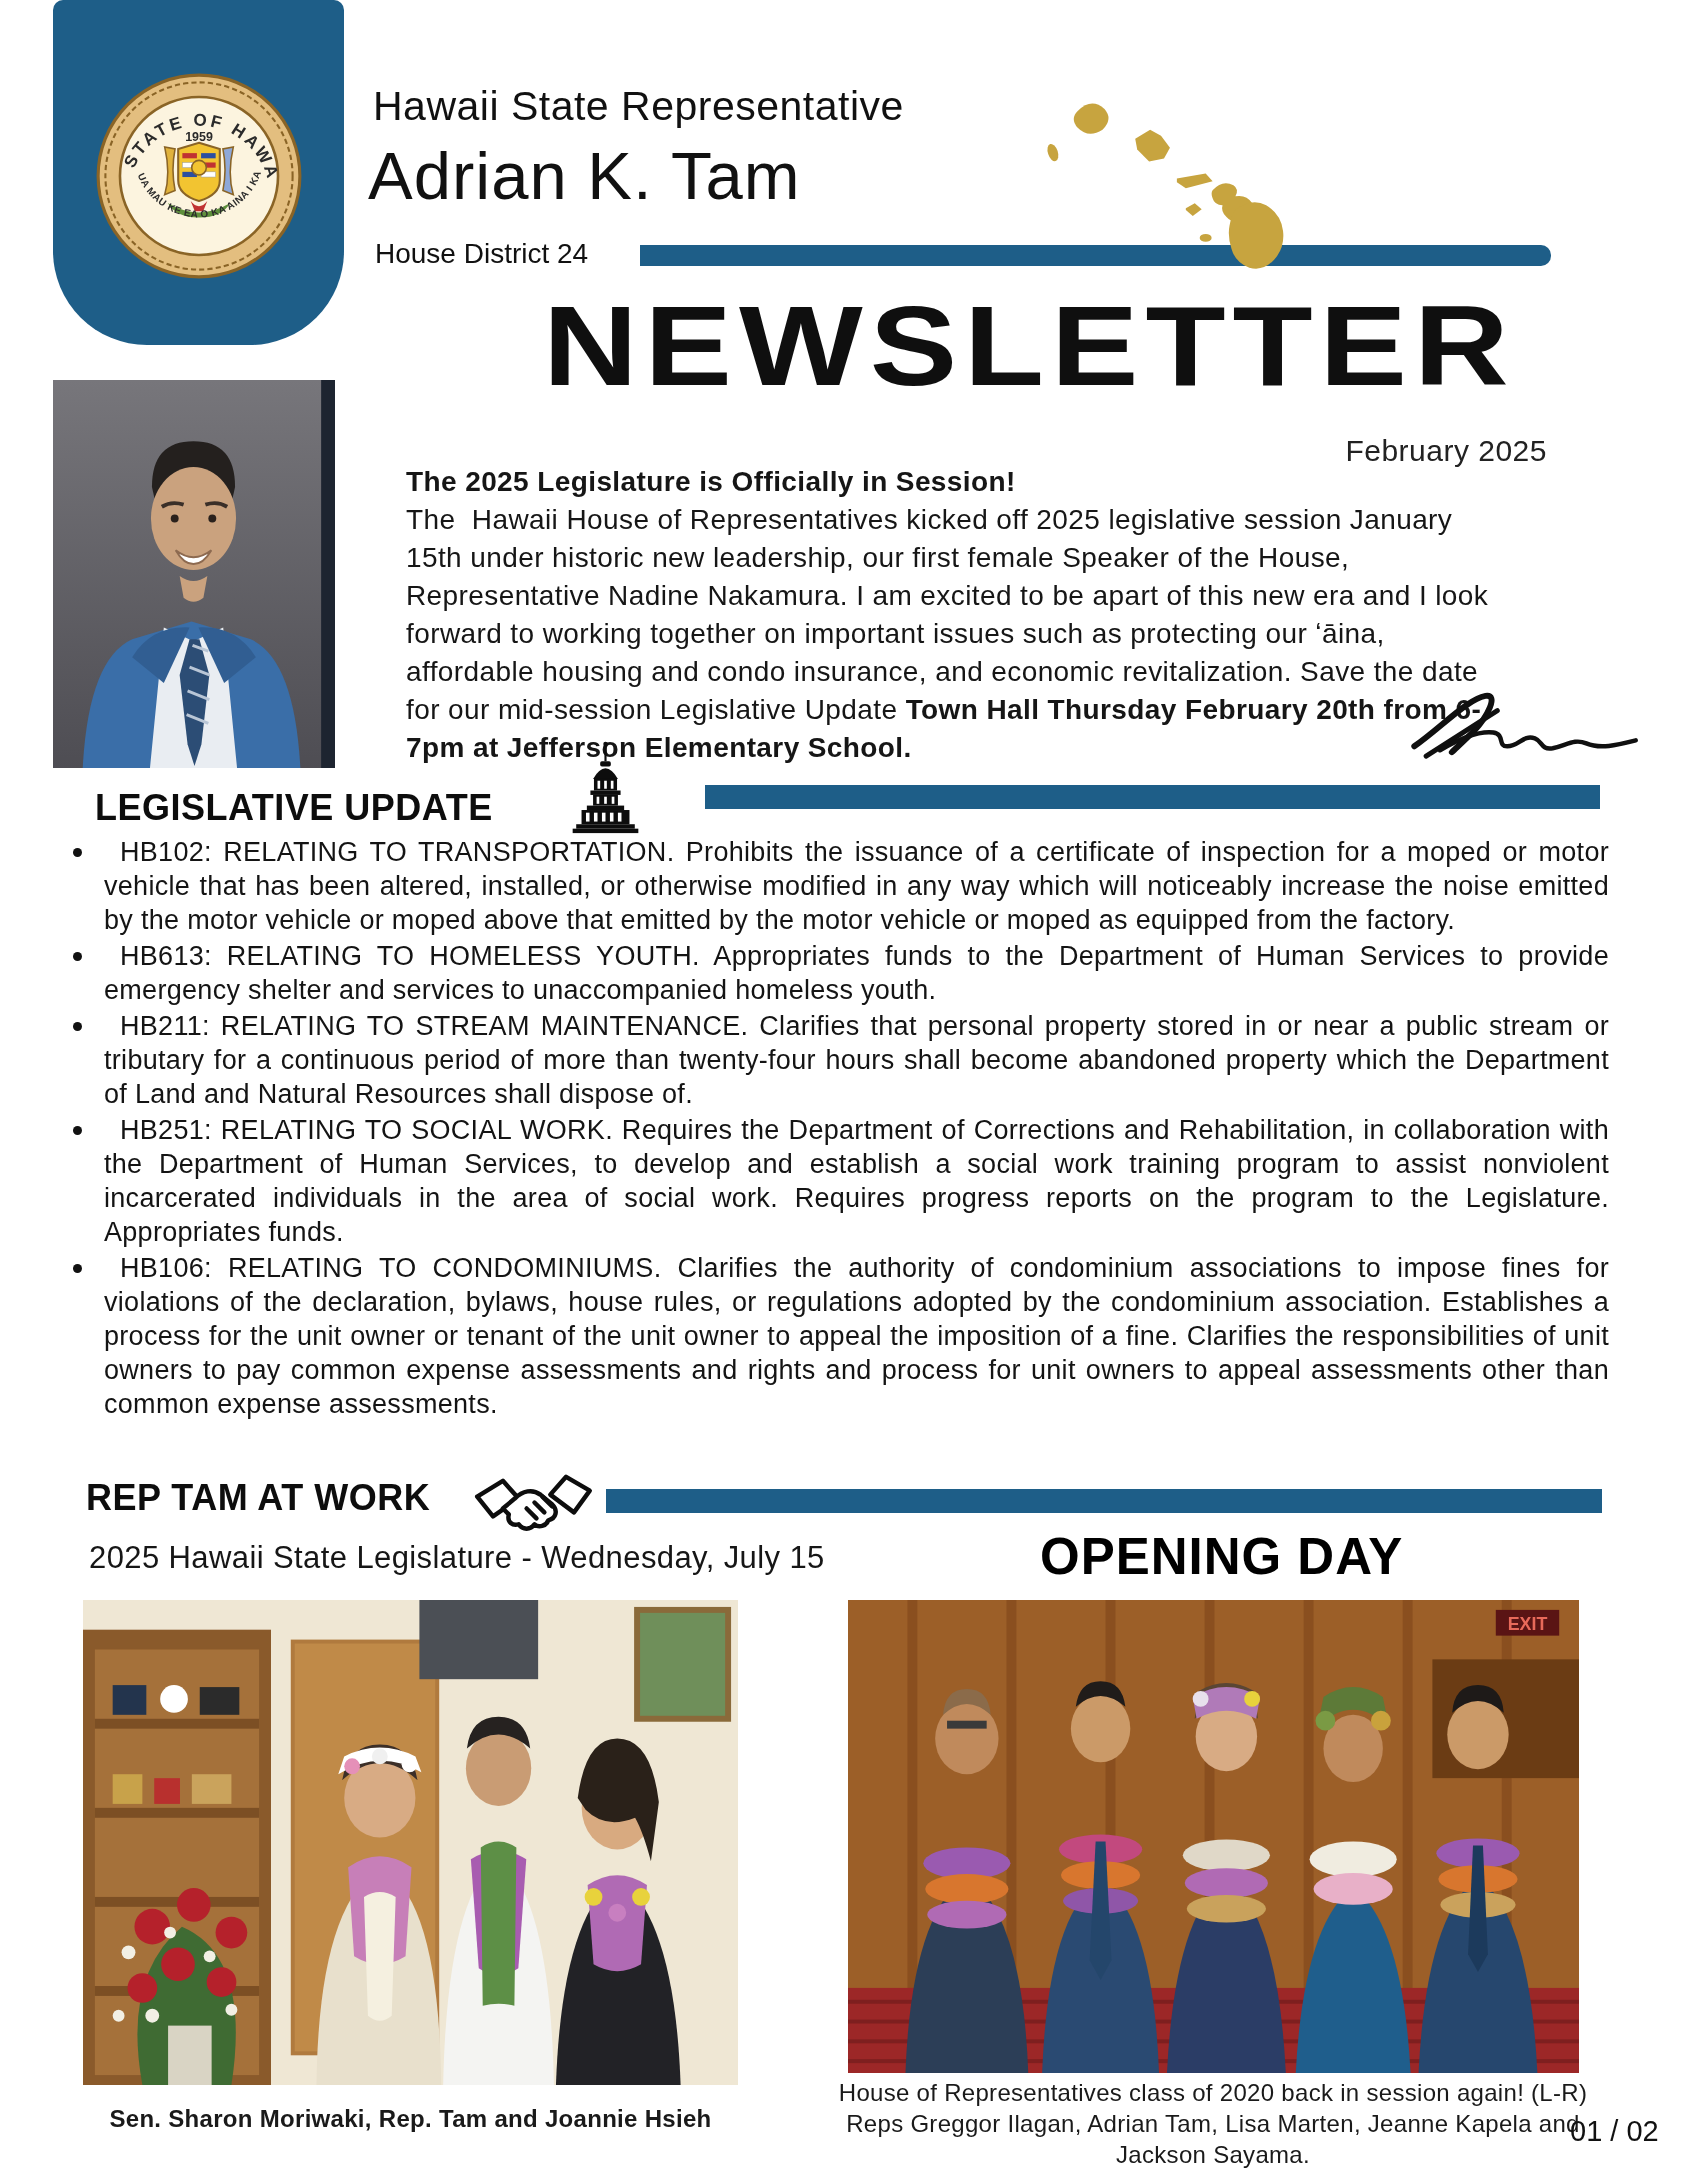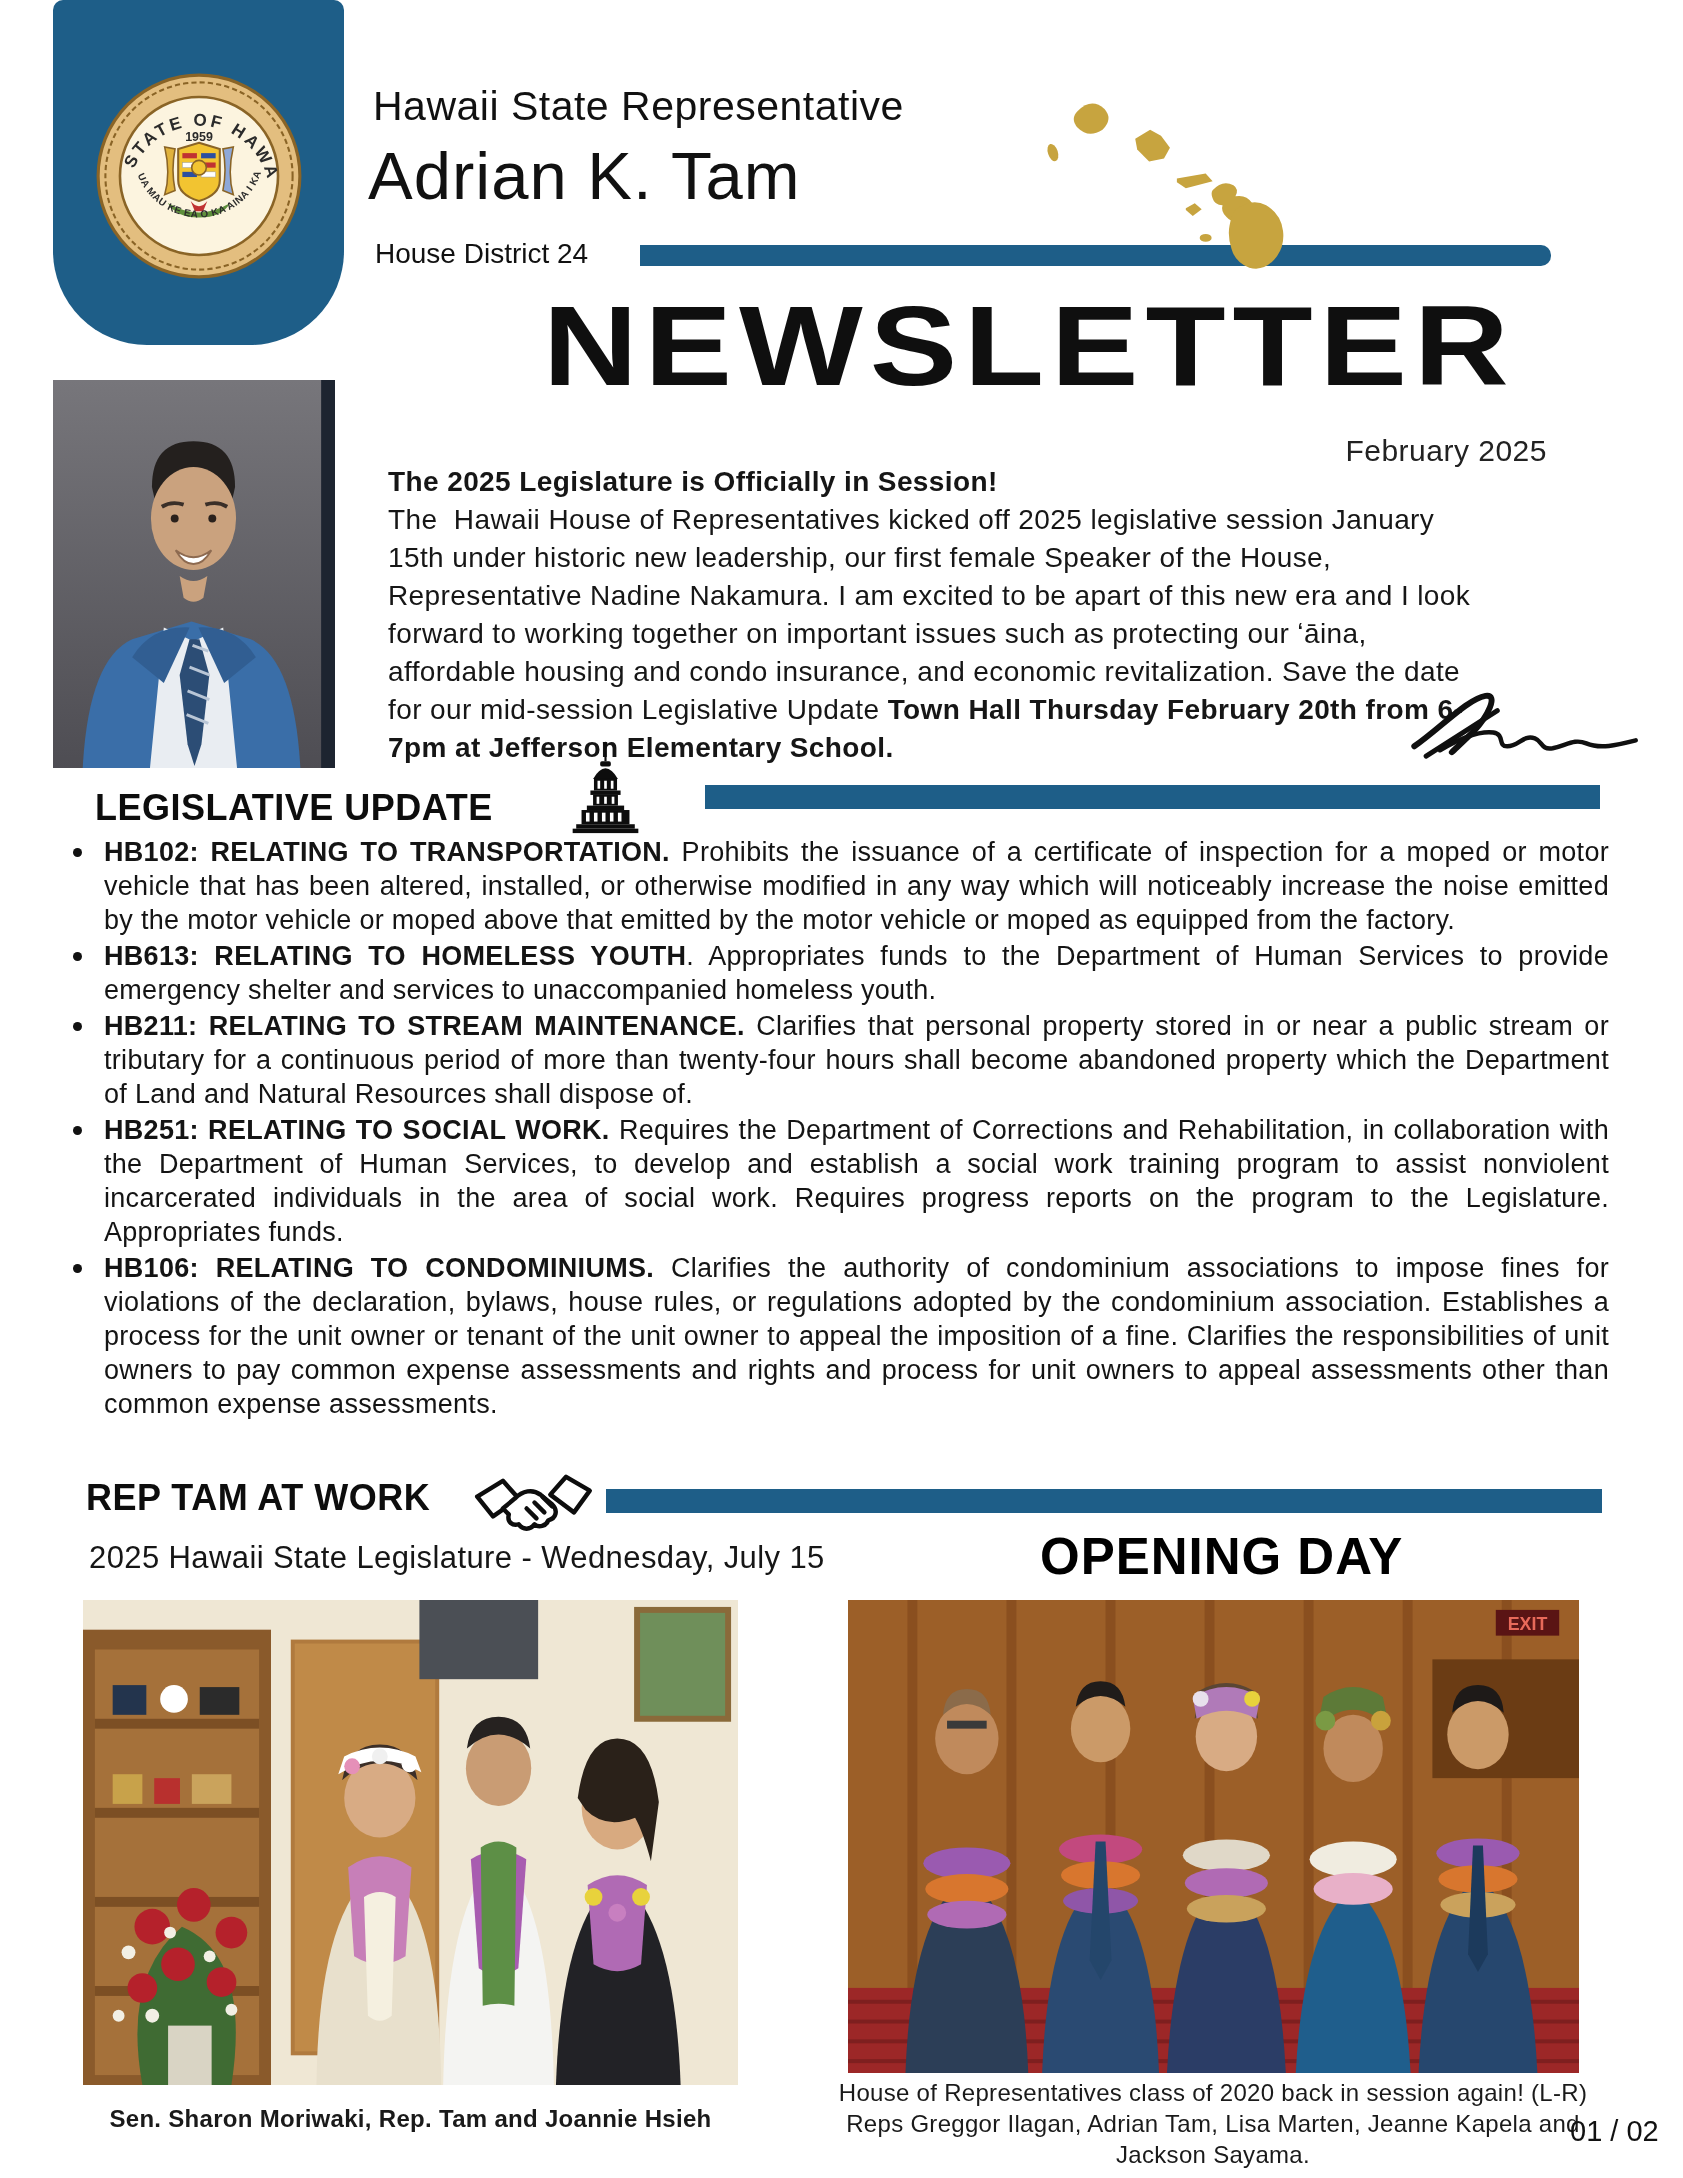--- a/index.html
+++ b/index.html
@@ -21,37 +21,37 @@
   .h-bar{left:640px; top:245px; width:911px; height:21px; background:#1E5E88; border-radius:0 10px 10px 0;}
   .islands{left:1040px; top:57px; width:248px; height:213px;}
   .newsletter{
     left:543px; top:281px; font-size:113px; font-weight:bold; color:#0f0f0f;
     letter-spacing:6px; transform:scaleX(1.16); transform-origin:left top; white-space:nowrap;
   }
   .feb-date{left:1317px; top:434px; width:230px; text-align:right; font-size:30px; color:#222; letter-spacing:0.5px;}
 
   
   .portrait{left:53px; top:380px; width:282px; height:388px;}
-  .intro{left:388px; top:463px; width:1091px; font-size:28px; line-height:38px; letter-spacing:0.4px; color:#161616;}
+  .intro{left:406px; top:463px; width:1091px; font-size:28px; line-height:38px; letter-spacing:0.4px; color:#161616;}
   .intro .lead{font-weight:bold; font-size:28px;}
   .intro b{font-weight:bold;}
   .signature{left:1406px; top:685px; width:238px; height:87px;}
 
   
   .sec-heading{font-size:36px; font-weight:bold; color:#0d0d0d; letter-spacing:0.5px; white-space:nowrap;}
   .leg-heading{left:95px; top:787px;}
   .capitol{left:570px; top:741px; width:71px; height:99px;}
   .leg-bar{left:705px; top:785px; width:895px; height:24px; background:#1E5E88;}
 
   
   .bullets{left:65px; top:835px; width:1544px; margin:0; padding:0; list-style:none;
     font-size:27px; line-height:34px; letter-spacing:0.3px; color:#141414; text-align:justify;}
   .bullets li{position:relative; padding-left:39px; margin-bottom:2px;}
   .bullets li::before{content:""; position:absolute; left:8px; top:13px; width:9px; height:9px; border-radius:50%; background:#111;}
-  .bullets b{font-weight:bold;}
+  .bullets b{font-weight:normal;margin-left:16px;}
 
   
   .work-heading{left:86px; top:1477px;text-align:right;}
   .handshake{left:473px; top:1465px; width:121px; height:79px;}
   .work-bar{left:606px; top:1489px; width:996px; height:24px; background:#1E5E88;}
   .sub-row{left:89px; top:1540px; font-size:31px; letter-spacing:0.4px; color:#161616; white-space:nowrap;}
   .opening-day{left:1040px; top:1527px; font-size:51px; font-weight:bold; letter-spacing:1px; color:#000000; white-space:nowrap;}
 
   
   .photo1{left:83px; top:1600px; width:655px; height:485px;}

